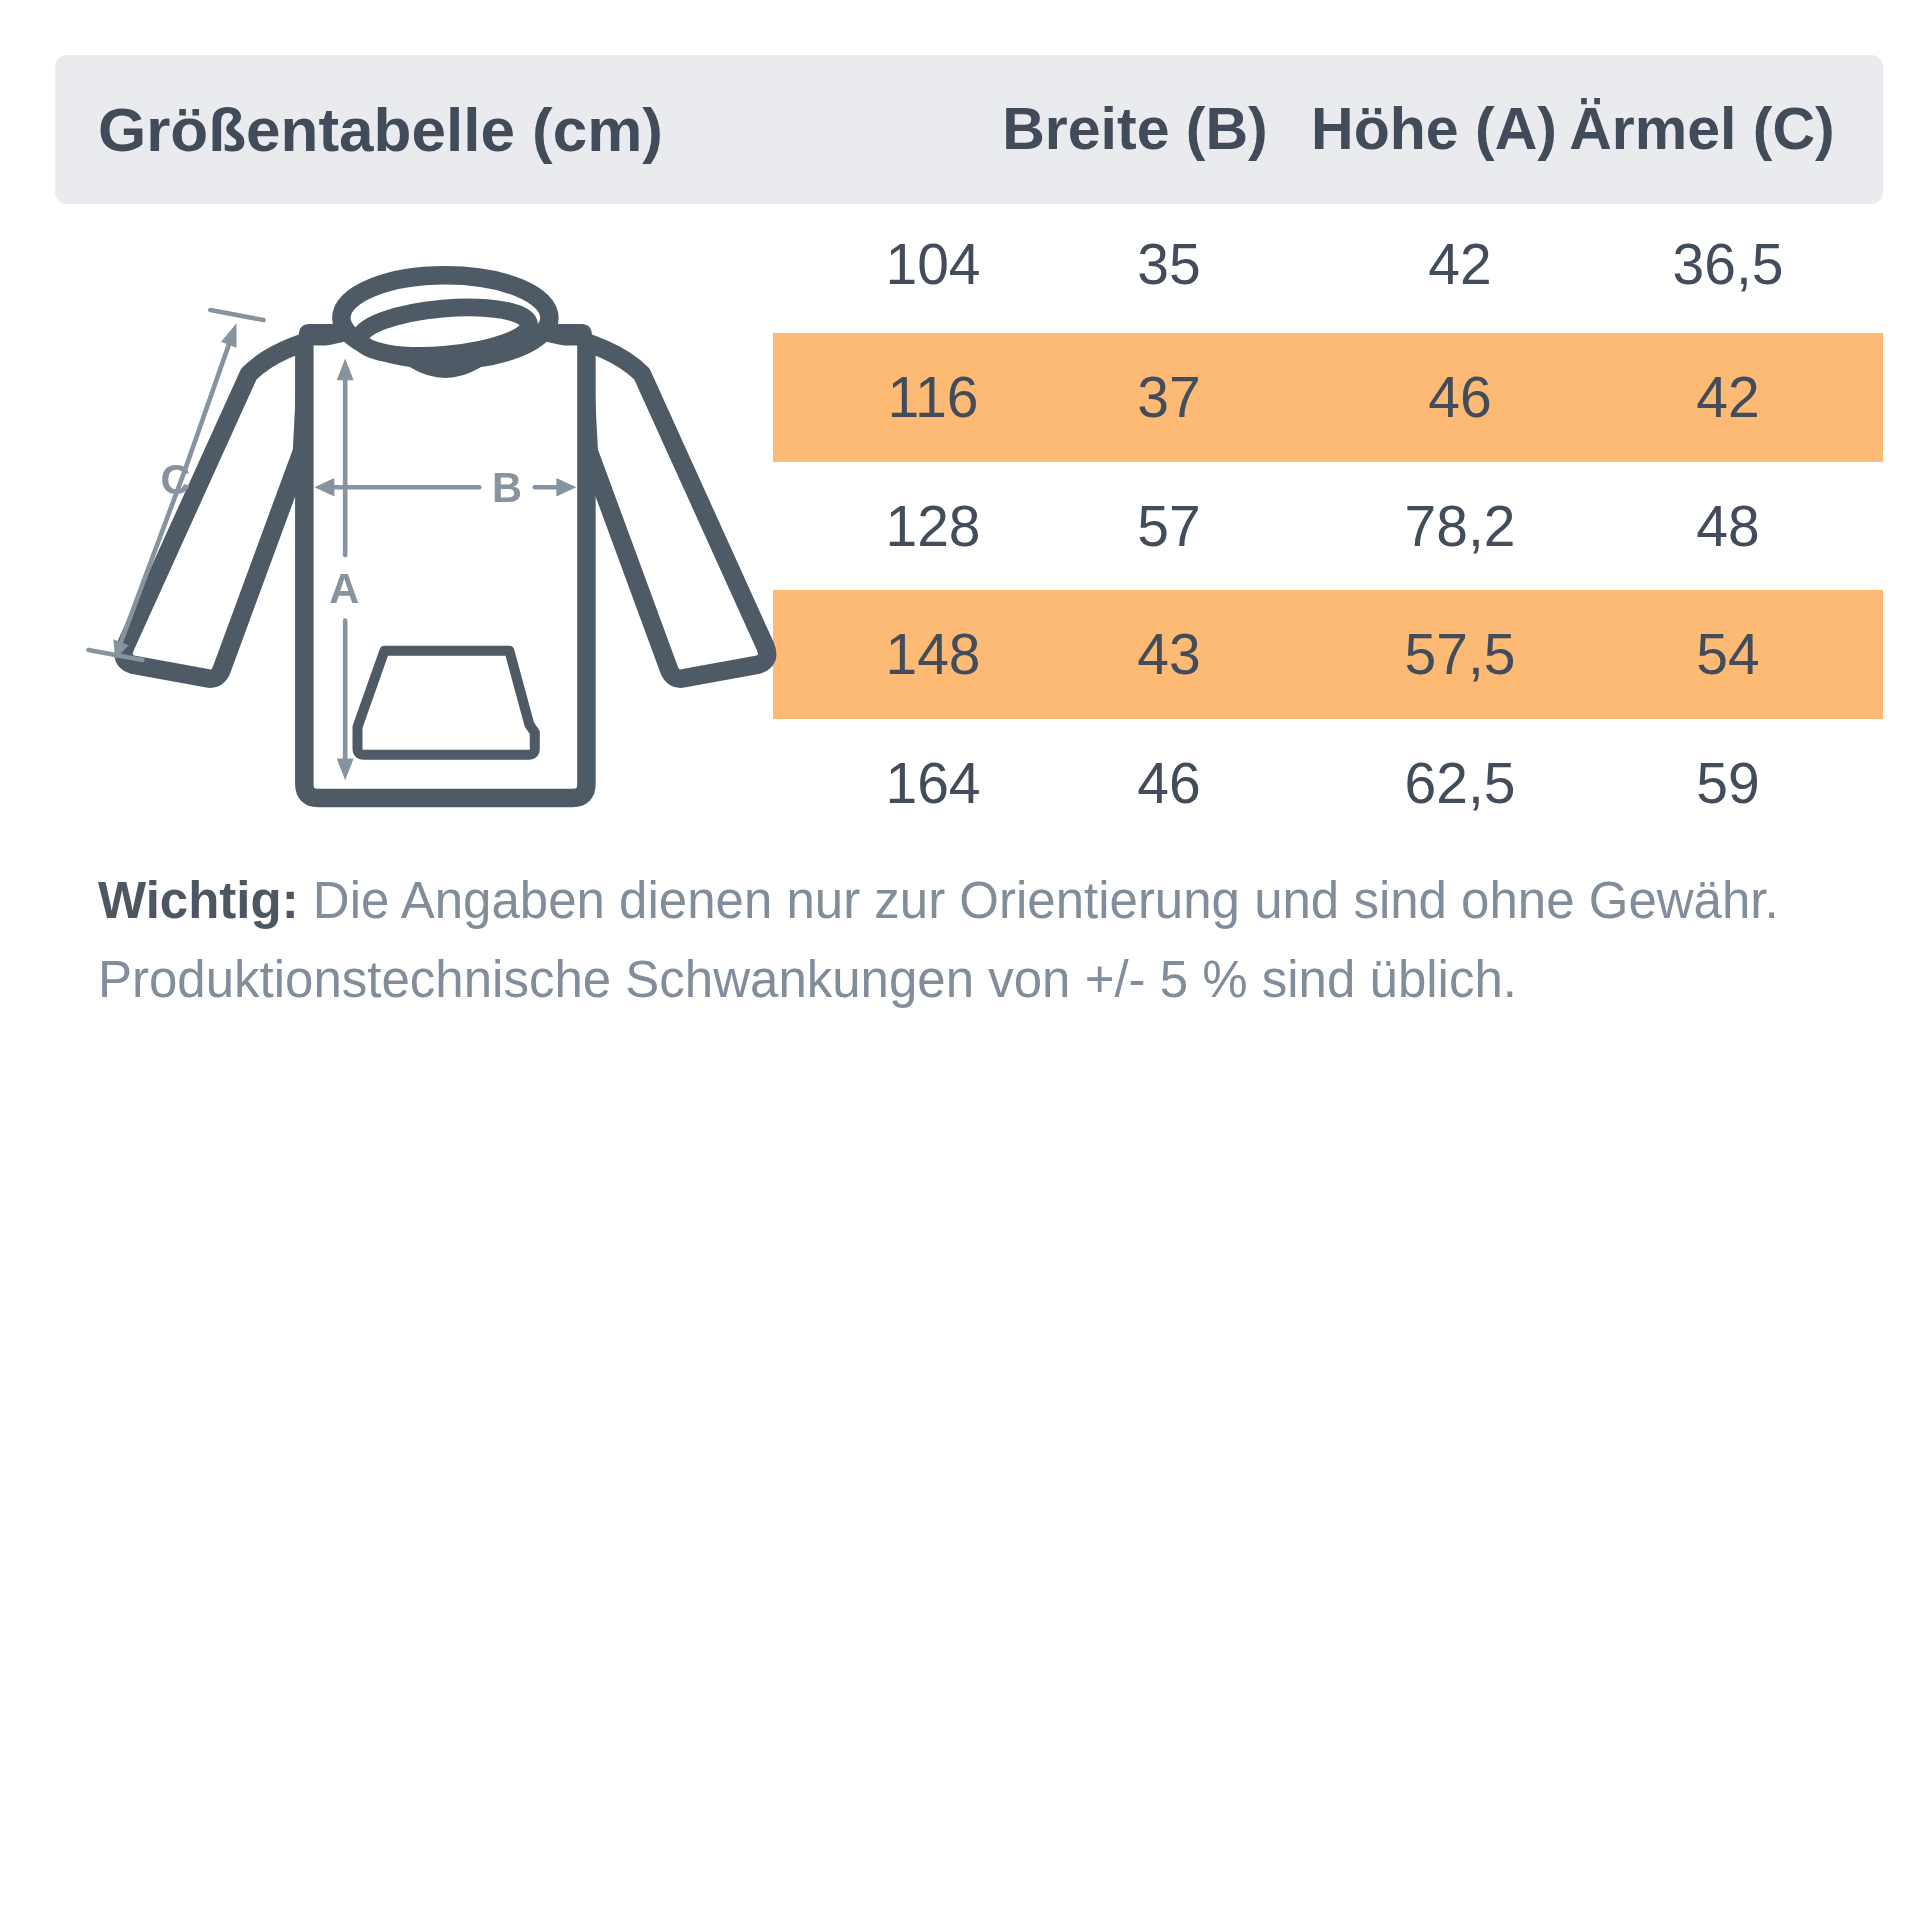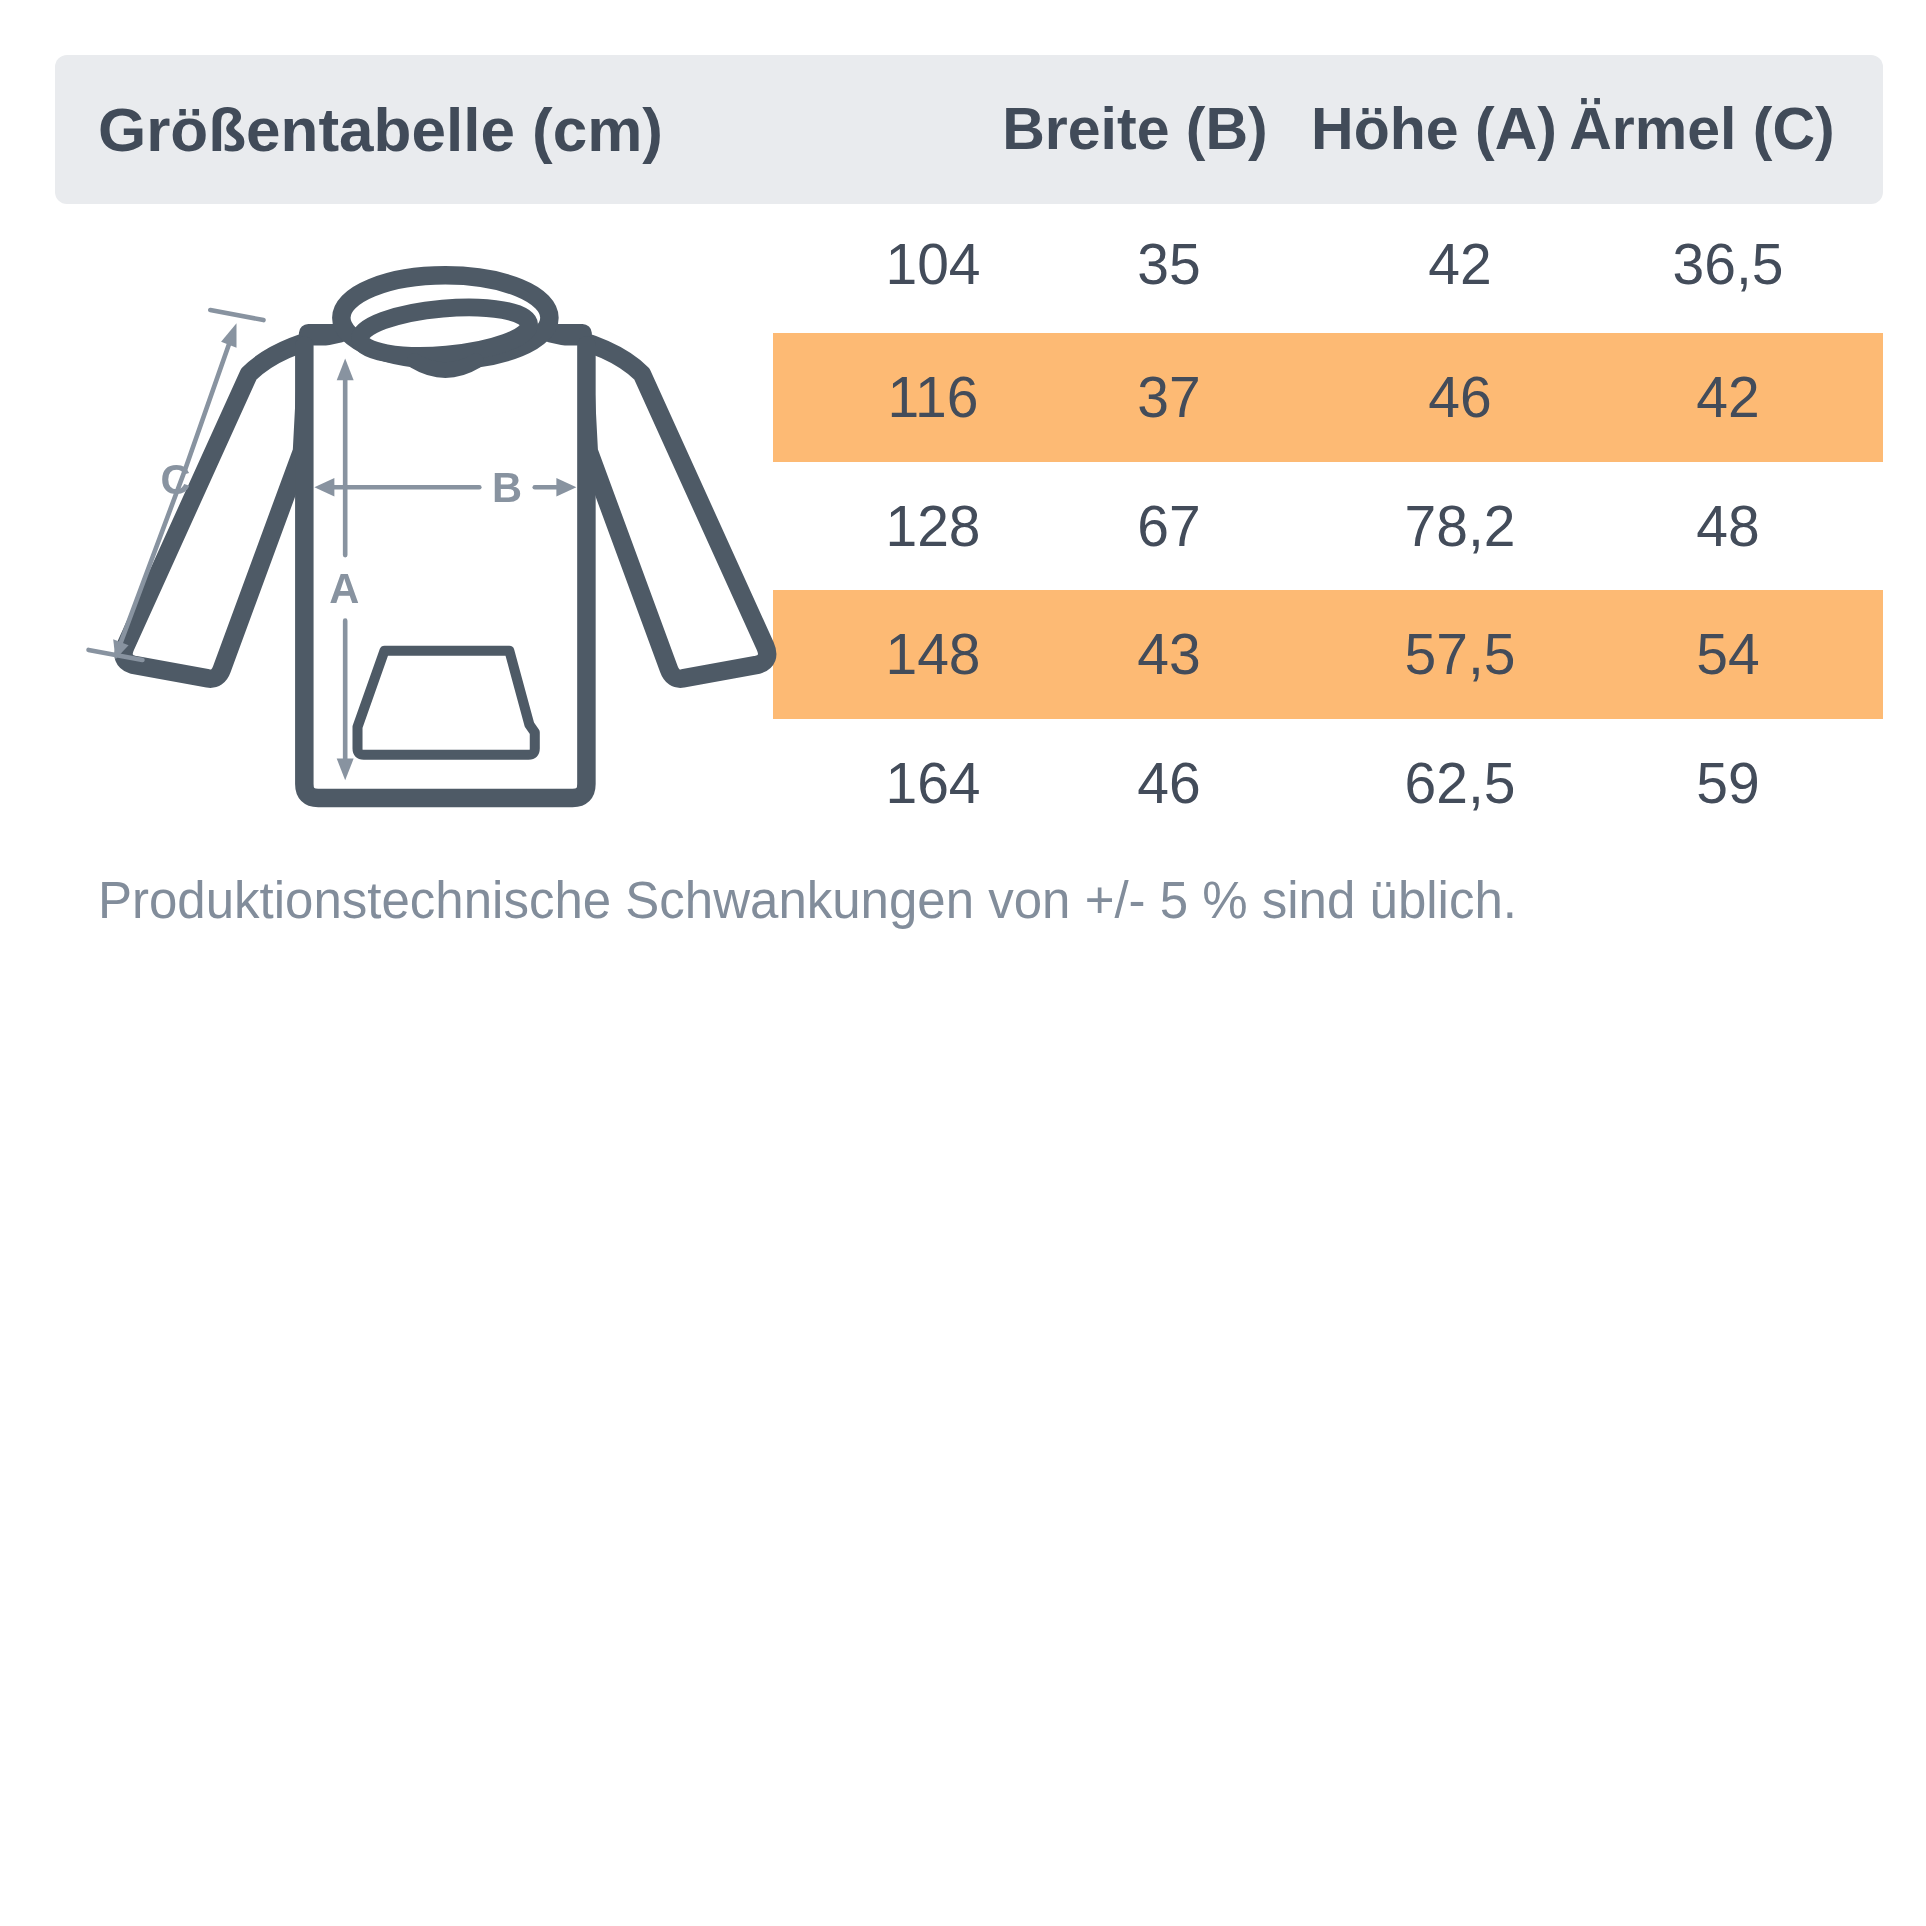--- a/index.html
+++ b/index.html
@@ -50,21 +50,21 @@
     <span class="cell cell-c">36,5</span>
   </div>
   <div class="size-row row-1 alt">
     <span class="cell cell-size">116</span>
     <span class="cell cell-b">37</span>
     <span class="cell cell-a">46</span>
     <span class="cell cell-c">42</span>
   </div>
   <div class="size-row row-2">
     <span class="cell cell-size">128</span>
-    <span class="cell cell-b">67</span>
+    <span class="cell cell-b">57</span>
     <span class="cell cell-a">78,2</span>
     <span class="cell cell-c">48</span>
   </div>
   <div class="size-row row-3 alt">
     <span class="cell cell-size">148</span>
     <span class="cell cell-b">43</span>
     <span class="cell cell-a">57,5</span>
     <span class="cell cell-c">54</span>
   </div>
   <div class="size-row row-4">
@@ -113,17 +113,18 @@
       <polygon points="90,575 107,557 87,549"></polygon>
     </g>
     <g fill="#8893a0" font-family="Liberation Sans, sans-serif" font-size="54" font-weight="bold" text-anchor="middle">
       <text x="387" y="502">A</text>
       <text x="598" y="371">B</text>
       <text x="168" y="361">C</text>
     </g>
   </svg>
 
   <div class="note">
+    <div><b>Wichtig:</b><span> Die Angaben dienen nur zur Orientierung und sind ohne Gewähr.</span></div>
     <div><span>Produktionstechnische Schwankungen von +/- 5 % sind üblich.</span></div>
   </div>
 
 </div>
 
 
 </body></html>

